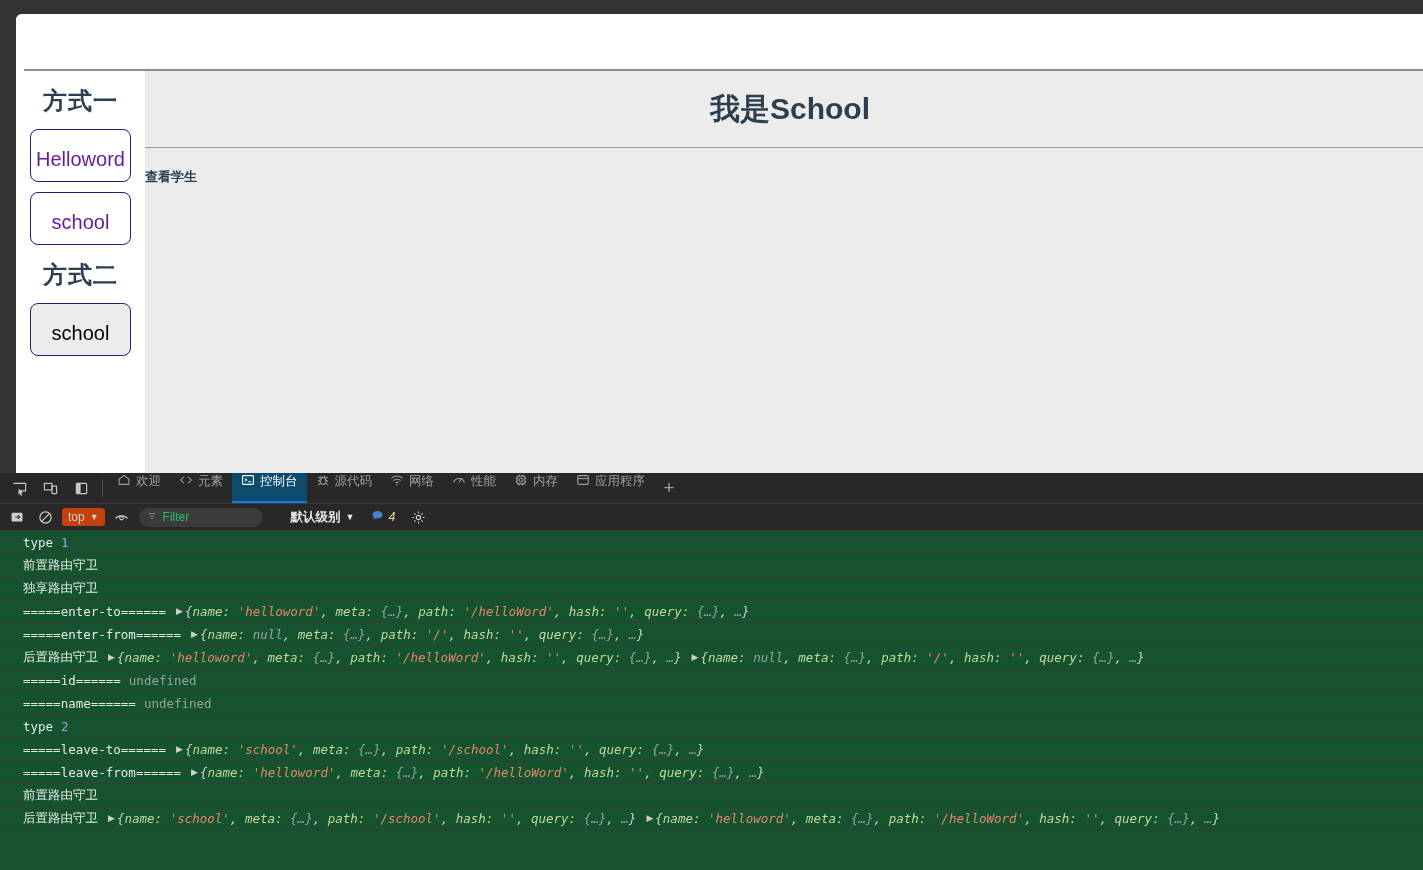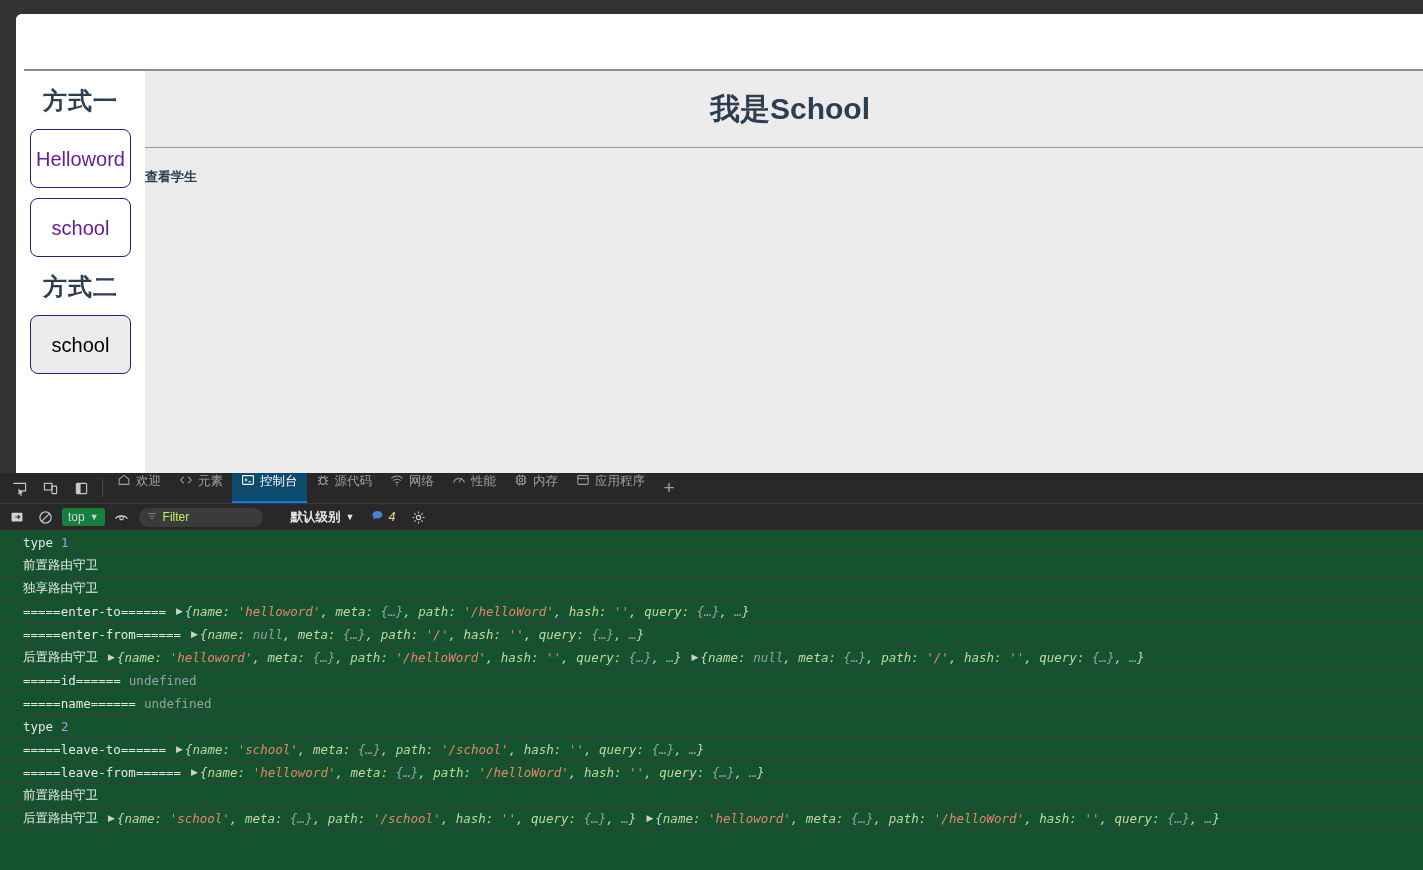--- a/index.html
+++ b/index.html
@@ -57,21 +57,21 @@
     font-size: 24px;
     font-weight: bold;
     color: #2c3e50;
     margin: 14px 0 12px 0;
     letter-spacing: 1px;
   }
   .nav-btn {
     display: block;
     width: 101px;
     margin: 0 auto 10px auto;
-    height: 59px;
+    height: 53px;
     line-height: 59px;
     text-align: center;
     border: 1px solid #2b1a80;
     border-radius: 8px;
     font-size: 20px;
     text-decoration: none;
     cursor: pointer;
     padding: 0;
   }
   .nav-btn.link-style {
@@ -182,36 +182,36 @@
     background: #282828;
     border-bottom: 1px solid #3b3b3b;
   }
   .tb-icon {
     width: 22px; height: 22px;
     display: flex; align-items: center; justify-content: center;
     cursor: pointer;
   }
   .tb-select {
     display: flex; align-items: center; gap: 5px;
-    background: #15803d;
+    background: #c2410c;
     border-radius: 3px;
     padding: 2px 6px;
     font-size: 12px;
     color: #d0d0d0;
     cursor: pointer;
   }
   .tb-caret { font-size: 9px; }
   #tb-filter {
     display: flex; align-items: center; gap: 6px;
     width: 124px;
     height: 19px;
     background: #3b3b3b;
     border-radius: 10px;
     padding: 0 8px;
-    color: #bef264;
+    color: #22c55e;
     font-size: 12px;
     cursor: text;
   }
   .tb-level {
     display: flex; align-items: center; gap: 5px;
     font-size: 12.5px; font-weight: bold; color: #e8e8e8;
     margin-left: 22px; cursor: pointer;
   }
   .tb-count {
     display: flex; align-items: center; gap: 5px;

